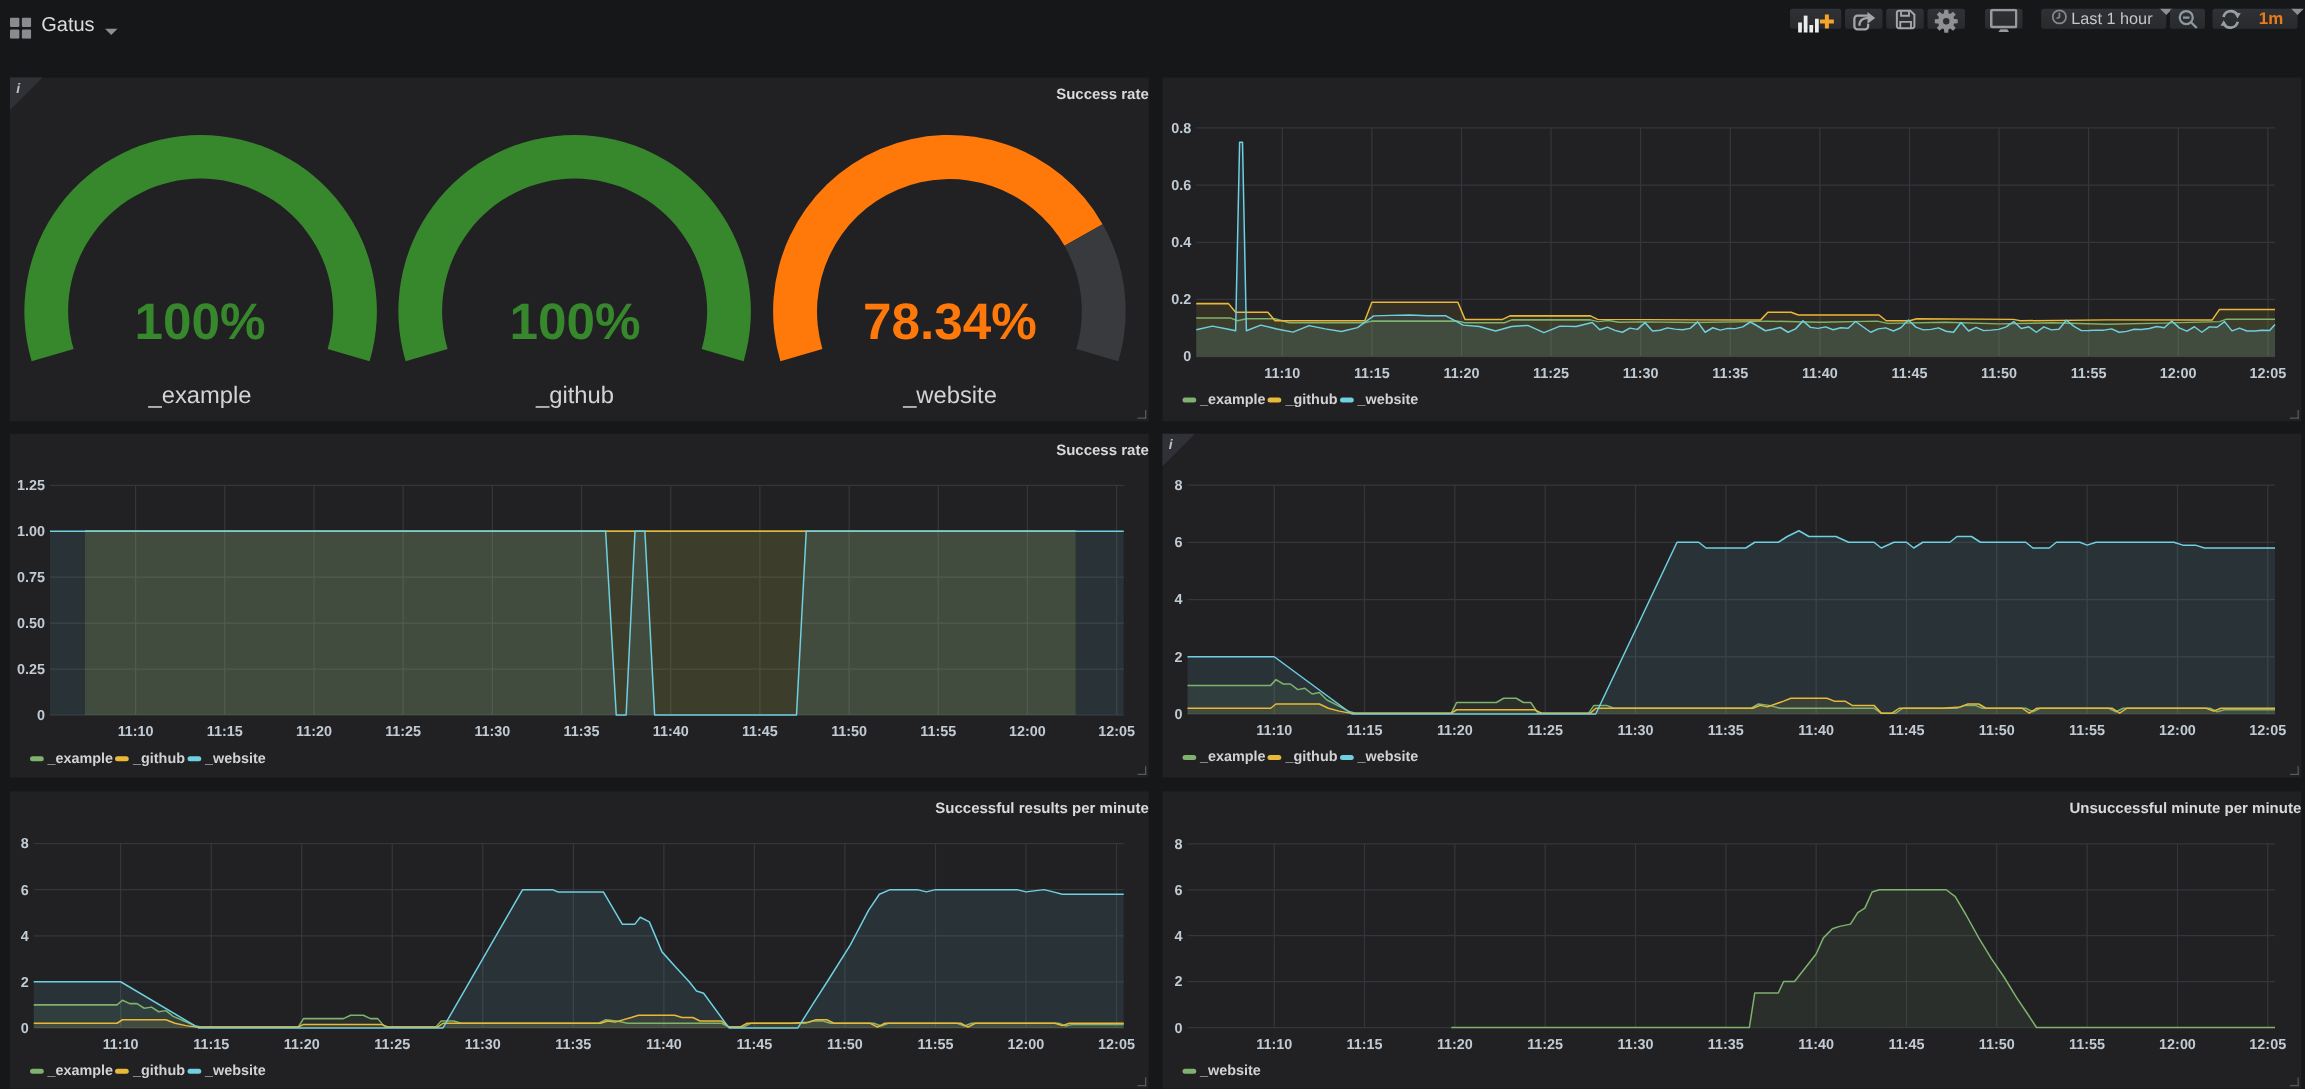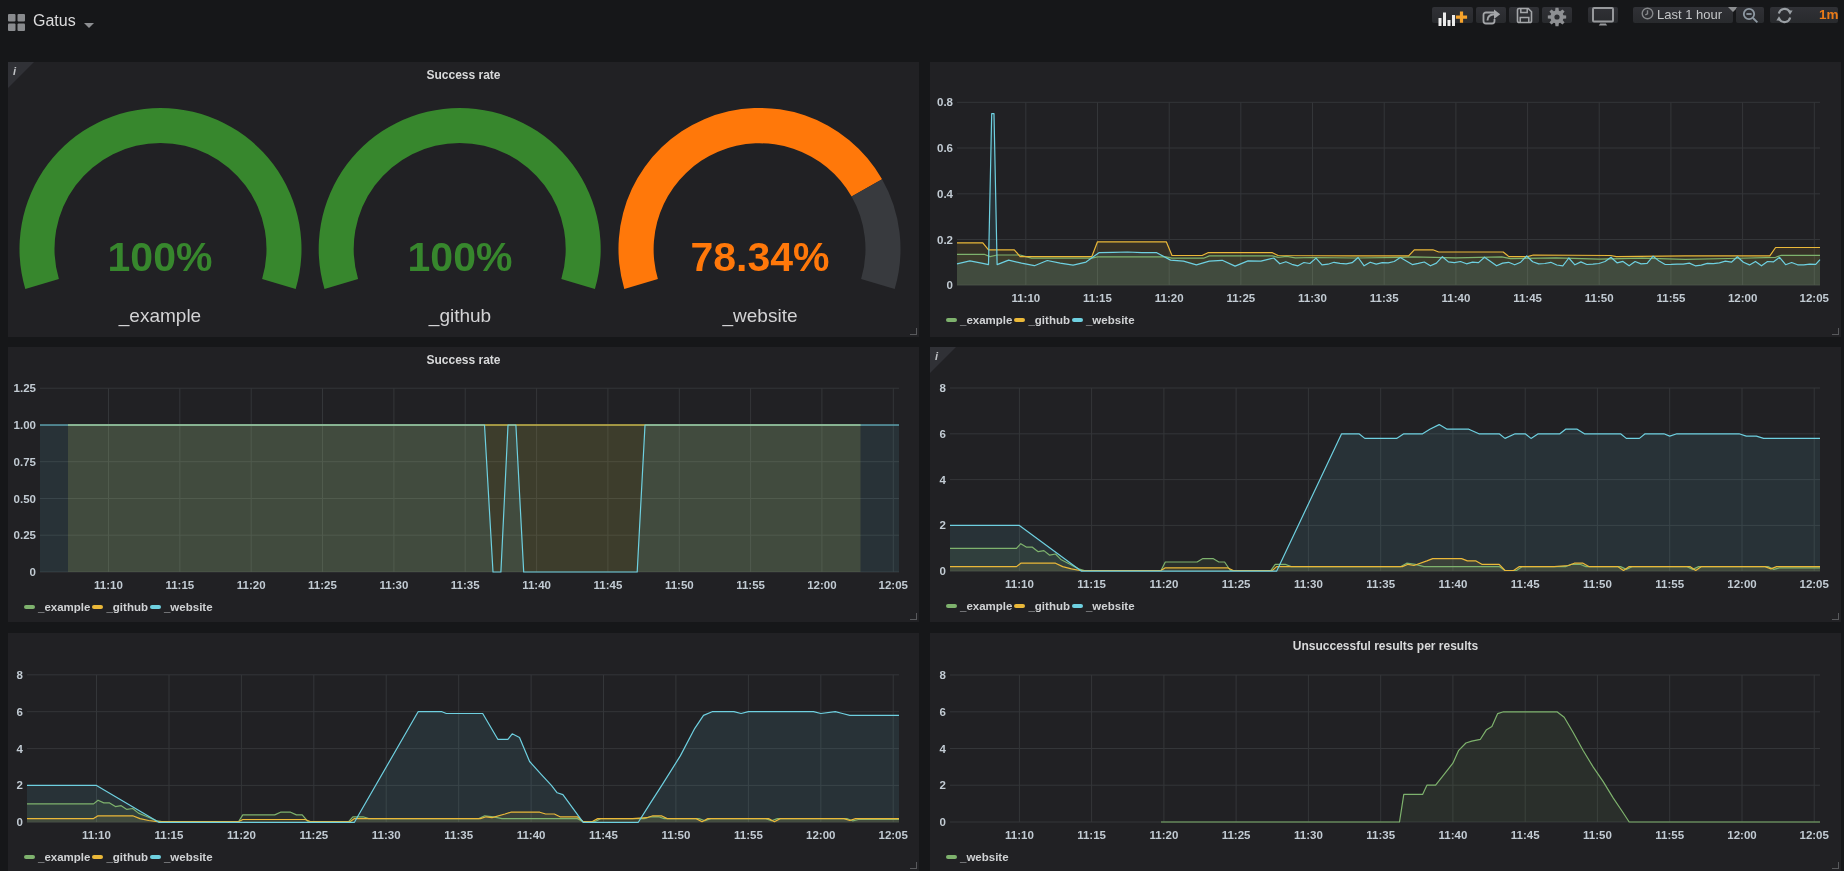--- a/index.html
+++ b/index.html
@@ -6,21 +6,21 @@
 .nav{position:absolute;left:0;top:0;width:1844px;height:42px}
 .gridicon{position:absolute;left:8px;top:14px}
 .dashtitle{position:absolute;left:33px;top:12px;font-size:16px;color:#dcdcdd}
 .caret{width:0;height:0;border-left:5px solid transparent;border-right:5px solid transparent;
  border-top:5px solid #8d8f92;position:absolute}
 .btn{position:absolute;top:7px;height:16px;background:linear-gradient(#303136,#282a2d);
  border-radius:2px;display:flex;align-items:flex-start;justify-content:center}
 .btxt{color:#c4c6c8;font-size:13px;white-space:nowrap}
 .vdiv{width:1px;height:28px;background:#1b1c1e;margin-left:6px}
 .panel{position:absolute;background:#212124;}
-.ptitle{position:absolute;top:6px;left:0;width:100%;text-align:center;font-size:12px;
+.ptitle{position:absolute;top:6px;left:0;width:100%;text-align:right;font-size:12px;
  font-weight:bold;color:#d8d9da}
 .g{stroke:#343639;stroke-width:1}
 .yl{font-size:11.5px;font-weight:bold;fill:#c2cbd3}.xl{font-size:11.5px;font-weight:bold;fill:#c2cbd3}
 .legend{position:absolute;left:16px;height:16px;display:flex;align-items:center;
  font-size:11.5px;font-weight:bold;color:#d0d2d4;white-space:nowrap}
 .li{display:flex;align-items:center;margin-right:2px}
 .li i{display:inline-block;width:11px;height:4.5px;border-radius:2px;margin-right:3px}
 .rsz{position:absolute;right:2px;bottom:2px;width:7px;height:7px;
  border-right:1px solid #58595c;border-bottom:1px solid #58595c}
 .icorner{position:absolute;left:0;top:0;width:0;height:0;
@@ -91,21 +91,21 @@
  <div class="btn" style="left:1770px;width:68px;justify-content:flex-start">
    <svg width="17" height="17" viewBox="0 0 17 17" style="margin-left:6px;flex:none">
      <g fill="none" stroke="#9a9fa4" stroke-width="2.1">
        <path d="M2.8 6.6A6.1 6.1 0 0 1 13.6 4.3"></path>
        <path d="M14.2 10.4A6.1 6.1 0 0 1 3.4 12.7"></path>
      </g>
      <path d="M11.4 3.4h5.2l-2.6 4.4Z" fill="#9a9fa4"></path>
      <path d="M5.6 13.6H0.4l2.6-4.4Z" fill="#9a9fa4"></path>
    </svg>
    <div class="vdiv"></div>
-   <span style="color:#eb7b18;font-weight:bold;font-size:13.5px;margin-left:20px">1m</span>
+   <span style="color:#eb7b18;font-weight:bold;font-size:13.5px;margin-left:8px">1m</span>
    <div class="caret" style="position:static;margin-left:6px"></div>
  </div>
 </div>
 <div class="panel" style="left:8px;top:62px;width:911px;height:275px">
 <div class="icorner"></div>
     <div class="iletter">i</div>
     <div class="ptitle">Success rate</div>
 <svg width="911" height="275" style="position:absolute;left:0;top:0">
       <path d="M17.3 227.0A141.0 141.0 0 1 1 287.7 227.0L254.1 217.1A106.0 106.0 0 1 0 50.9 217.1Z" fill="#37872D"></path>
       <text x="152" y="209" text-anchor="middle" font-size="41" font-weight="bold" fill="#37872D">100%</text>
@@ -269,20 +269,21 @@
       <text x="884.2" y="241.2" class="xl" text-anchor="middle">12:05</text>
 </svg>
 <div class="legend" style="top:251.2px">
       <span class="li"><i style="background:#7EB26D"></i>_example</span>
       <span class="li"><i style="background:#EAB839"></i>_github</span>
       <span class="li"><i style="background:#6ED0E0"></i>_website</span>
     </div>
 <div class="rsz"></div>
 </div>
 <div class="panel" style="left:8px;top:633px;width:911px;height:238px">
+<div class="ptitle">Successful results per minute</div>
 <svg width="911" height="238" style="position:absolute;left:0;top:0">
 <line x1="19" y1="189.3" x2="891" y2="189.3" class="g"></line>
       <line x1="19" y1="152.4" x2="891" y2="152.4" class="g"></line>
       <line x1="19" y1="115.6" x2="891" y2="115.6" class="g"></line>
       <line x1="19" y1="78.7" x2="891" y2="78.7" class="g"></line>
       <line x1="19" y1="41.8" x2="891" y2="41.8" class="g"></line>
       <line x1="88.5" y1="41.8" x2="88.5" y2="189.3" class="g"></line>
       <line x1="161" y1="41.8" x2="161" y2="189.3" class="g"></line>
       <line x1="233.4" y1="41.8" x2="233.4" y2="189.3" class="g"></line>
       <line x1="305.8" y1="41.8" x2="305.8" y2="189.3" class="g"></line>
@@ -319,21 +320,21 @@
       <text x="885.2" y="206.3" class="xl" text-anchor="middle">12:05</text>
 </svg>
 <div class="legend" style="top:216px">
       <span class="li"><i style="background:#7EB26D"></i>_example</span>
       <span class="li"><i style="background:#EAB839"></i>_github</span>
       <span class="li"><i style="background:#6ED0E0"></i>_website</span>
     </div>
 <div class="rsz"></div>
 </div>
 <div class="panel" style="left:930px;top:633px;width:911px;height:238px">
-<div class="ptitle">Unsuccessful results per results</div>
+<div class="ptitle">Unsuccessful minute per minute</div>
 <svg width="911" height="238" style="position:absolute;left:0;top:0">
 <line x1="20" y1="189" x2="890" y2="189" class="g"></line>
       <line x1="20" y1="152.2" x2="890" y2="152.2" class="g"></line>
       <line x1="20" y1="115.5" x2="890" y2="115.5" class="g"></line>
       <line x1="20" y1="78.8" x2="890" y2="78.8" class="g"></line>
       <line x1="20" y1="42" x2="890" y2="42" class="g"></line>
       <line x1="89.4" y1="42" x2="89.4" y2="189" class="g"></line>
       <line x1="161.6" y1="42" x2="161.6" y2="189" class="g"></line>
       <line x1="233.9" y1="42" x2="233.9" y2="189" class="g"></line>
       <line x1="306.1" y1="42" x2="306.1" y2="189" class="g"></line>

